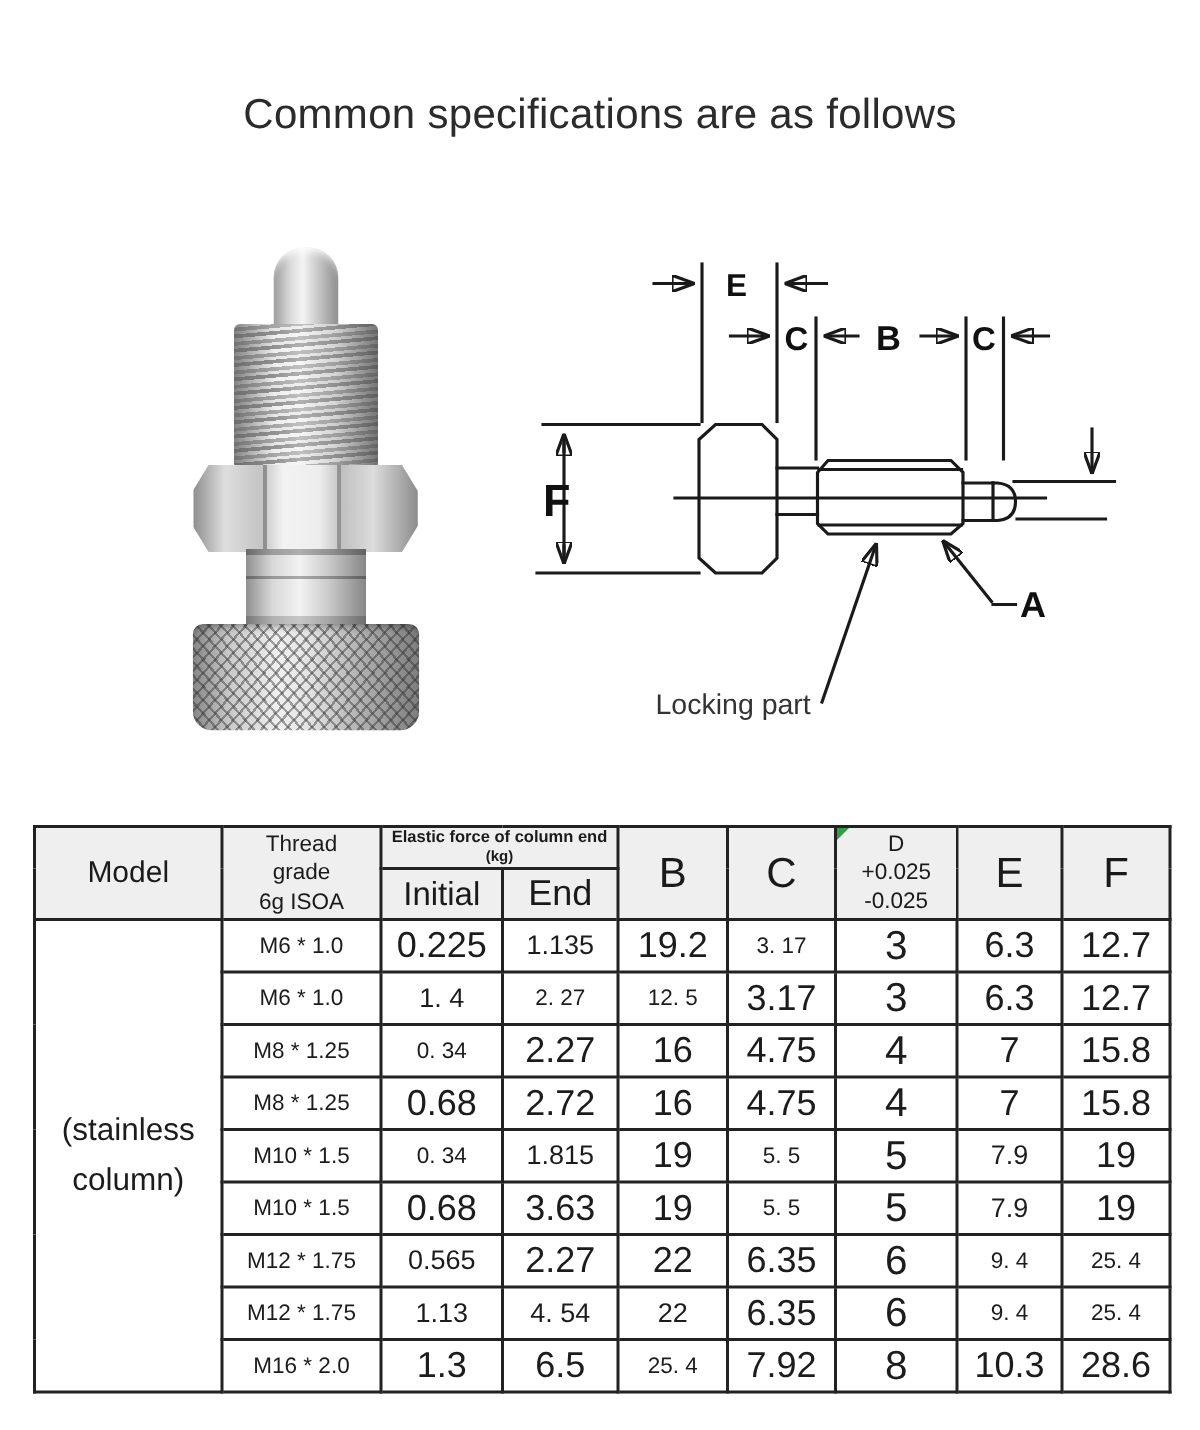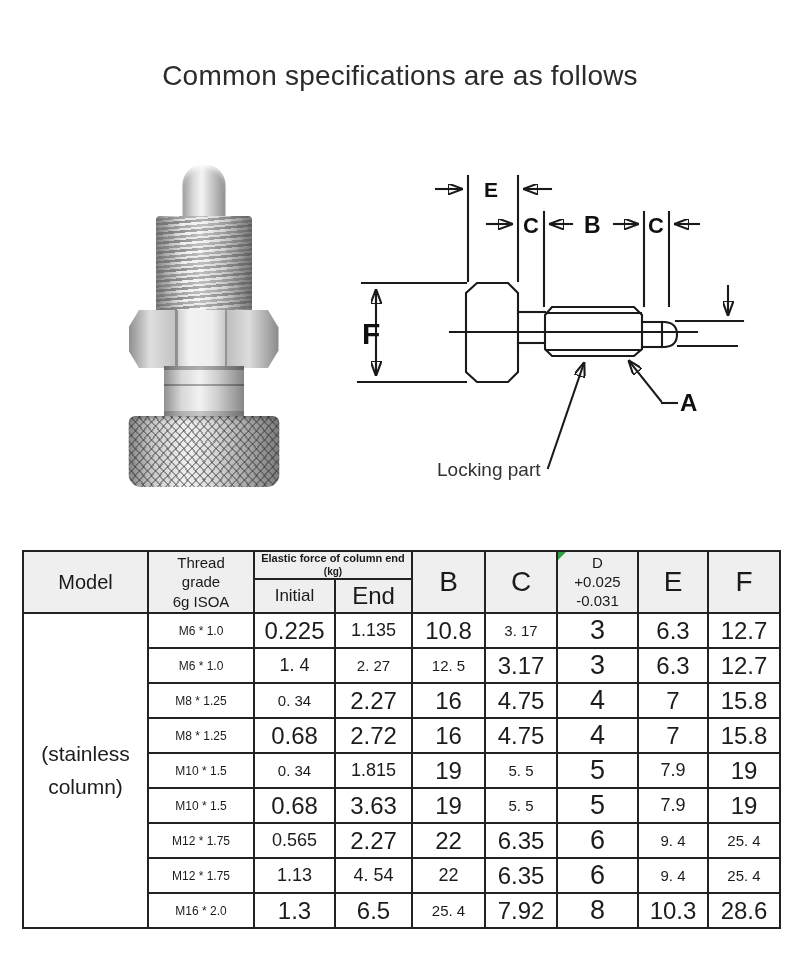--- a/index.html
+++ b/index.html
@@ -62,30 +62,30 @@
   }
   .spec thead th{background:#efefef;font-weight:normal;color:#1a1a1a;}
   .spec thead tr.hr1{height:27px;}
   .spec thead tr.hr2{height:34px;}
   .spec tbody td{height:33px;background:#ffffff;}
   .h-model{font-size:20px;}
   .h-thread span{display:block;font-size:15px;line-height:1.3;}
   .h-elastic span{display:block;line-height:1.25;font-weight:bold;}
   .h-elastic span:first-child{font-size:11px;}
   .h-elastic span:last-child{font-size:10px;}
-  .h-initial{font-size:17px;}
+  .h-initial{font-size:22px;}
   .h-end{font-size:24px;}
   .h-big{font-size:28px;}
   .h-d{position:relative;}
   .h-d span{display:block;font-size:15px;line-height:1.25;}
   .h-d span:first-child{font-size:16px;}
   .corner{position:absolute;top:0;left:0;width:0;height:0;
     border-top:8px solid #2f9e44;border-right:8px solid transparent;}
   .model-cell span{display:block;font-size:21px;line-height:1.55;}
-  .col-thread{font-size:12px;}
+  .col-thread{font-size:15px;}
   .sz-s{font-size:15px;}
   .sz-m{font-size:18px;}
   .sz-l{font-size:24px;}
   .sz-x{font-size:24px;}
   .col-d{font-size:27px;}
 </style>
 </head>
 <body>
 
 <div class="title">Common specifications are as follows</div>
@@ -190,40 +190,40 @@
       <th colspan="2" class="h-elastic">
         <span>Elastic force of column end</span>
         <span>(kg)</span>
       </th>
       <th rowspan="2" class="h-big">B</th>
       <th rowspan="2" class="h-big">C</th>
       <th rowspan="2" class="h-d">
         <i class="corner"></i>
         <span>D</span>
         <span>+0.025</span>
-        <span>-0.031</span>
+        <span>-0.025</span>
       </th>
       <th rowspan="2" class="h-big">E</th>
       <th rowspan="2" class="h-big">F</th>
     </tr>
     <tr class="hr2">
       <th class="h-initial">Initial</th>
       <th class="h-end">End</th>
     </tr>
   </thead>
   <tbody>
       <tr>
         <td rowspan="9" class="model-cell">
           <span>(stainless</span>
           <span>column)</span>
         </td>
         <td class="col-thread">M6 * 1.0</td>
         <td class="sz-l">0.225</td>
         <td class="sz-m">1.135</td>
-        <td class="sz-l">10.8</td>
+        <td class="sz-l">19.2</td>
         <td class="sz-s">3. 17</td>
         <td class="col-d">3</td>
         <td class="sz-l">6.3</td>
         <td class="sz-l">12.7</td>
       </tr>
       <tr>
         <td class="col-thread">M6 * 1.0</td>
         <td class="sz-m">1. 4</td>
         <td class="sz-s">2. 27</td>
         <td class="sz-s">12. 5</td>

